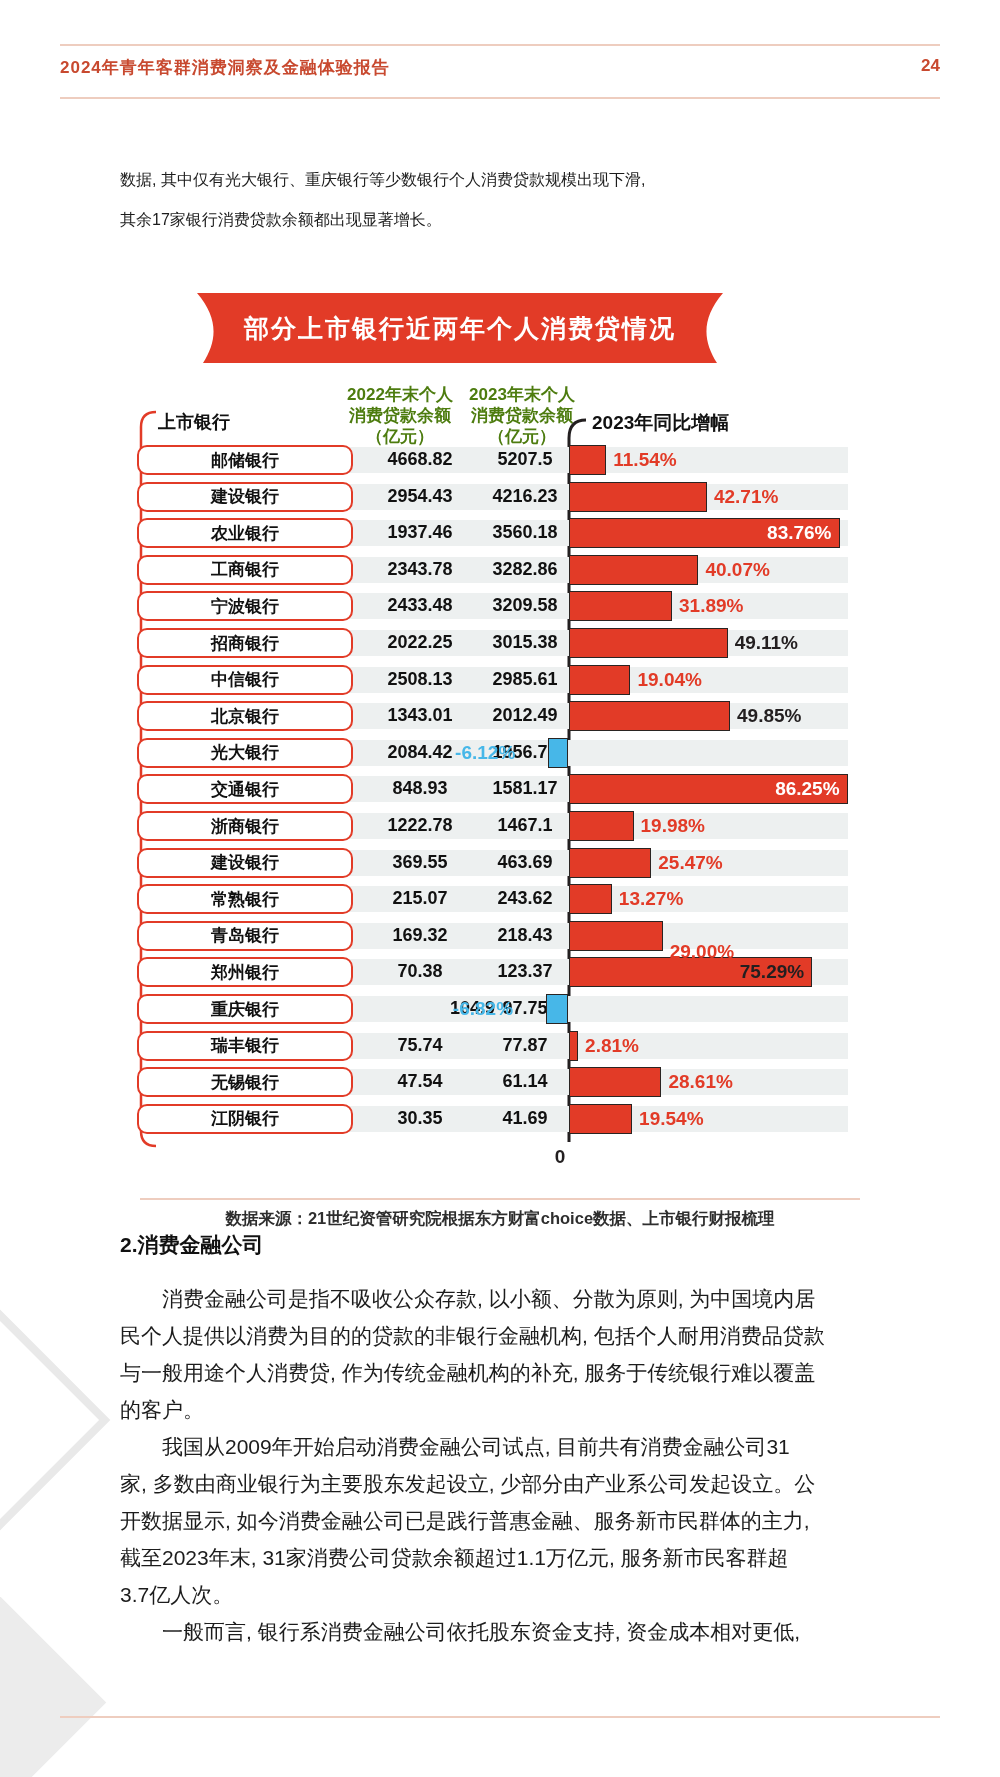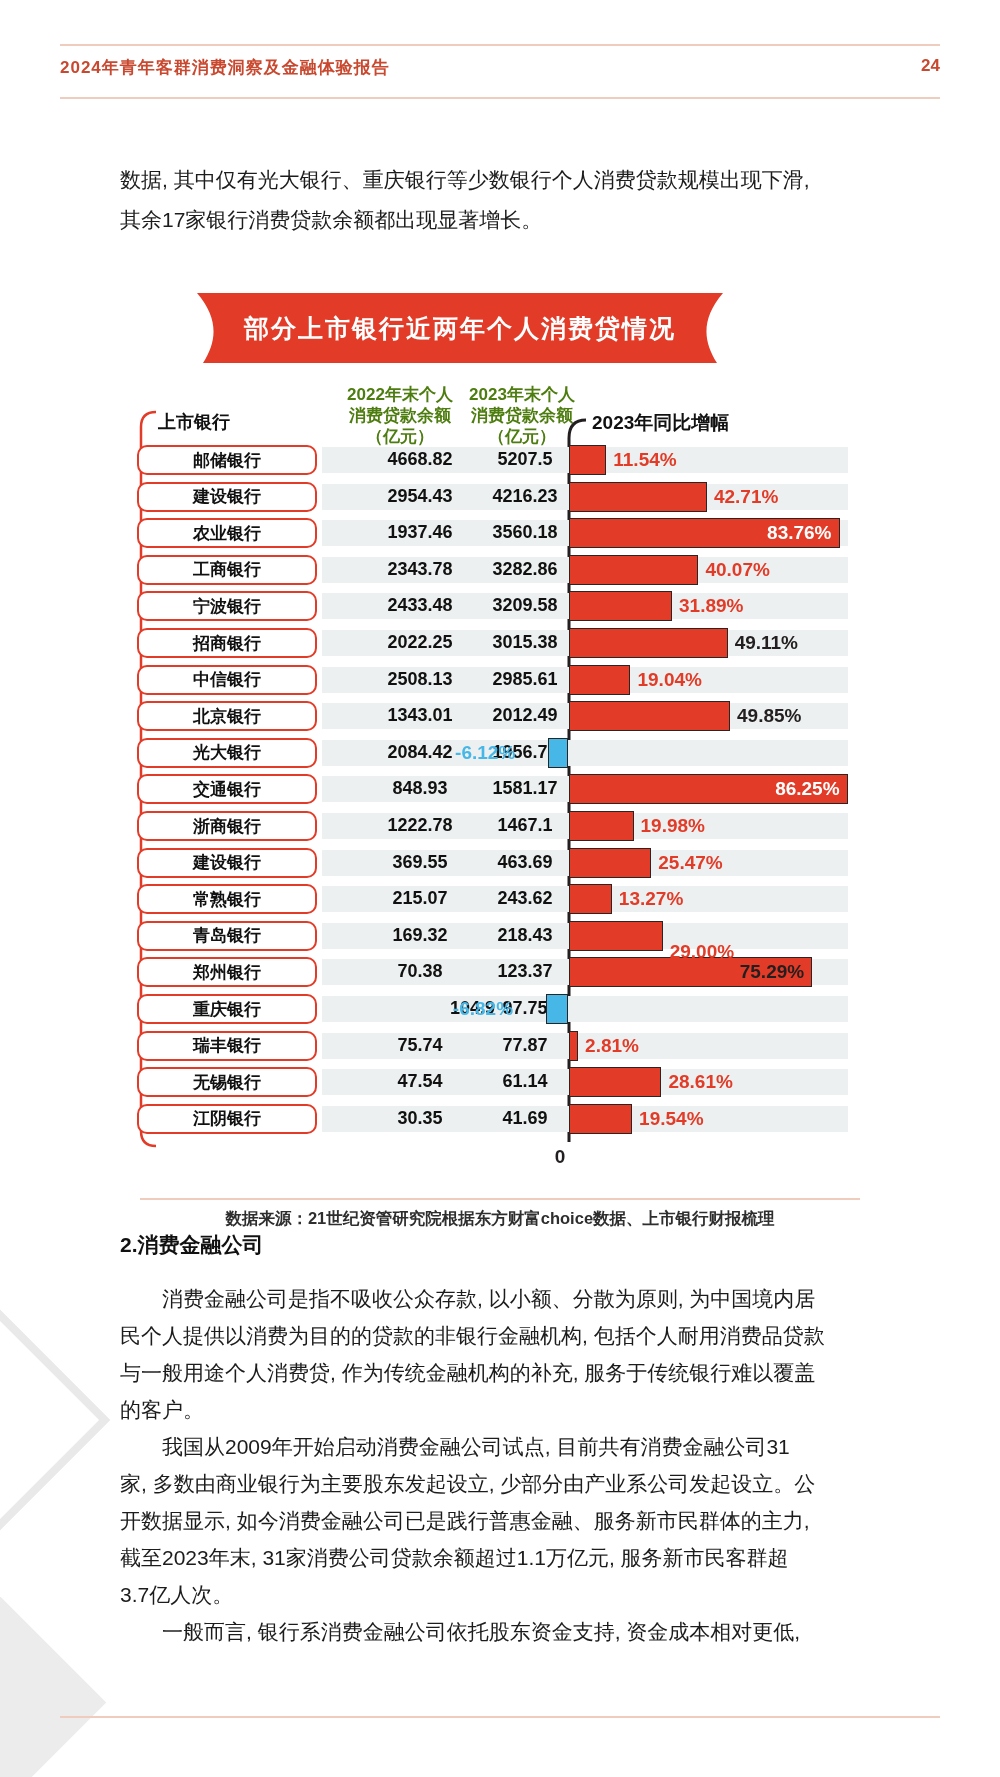--- a/index.html
+++ b/index.html
@@ -6,31 +6,31 @@
     --red:#e23b27; --blue:#47b7e8; --stripe:#edf0f0; --rule:#eecdbf;
     --title-red:#c8492f; --ink:#231f20;
   }
   html,body{margin:0;padding:0;background:#fff;}
   .page{position:relative;width:1000px;height:1777px;background:#ffffff;overflow:hidden;
         font-family:"Liberation Sans","DejaVu Sans",sans-serif;color:var(--ink);}
   .abs{position:absolute;}
   .rule{position:absolute;height:2px;background:var(--rule);}
   .hdr-title{position:absolute;left:60px;top:56px;font-size:17px;font-weight:bold;color:var(--title-red);letter-spacing:1px;}
   .hdr-page{position:absolute;left:880px;top:56px;width:60px;text-align:right;font-size:17px;font-weight:bold;color:var(--title-red);}
-  .body-line{font-size:21px;line-height:40px;color:#1c1c1c;white-space:nowrap;}
+  .body-line{font-size:16px;line-height:40px;color:#1c1c1c;white-space:nowrap;}
   .p-line{font-size:21px;line-height:37px;color:#1c1c1c;white-space:nowrap;}
   .indent{padding-left:42px;}
   .banner-wrap{position:absolute;left:195px;top:293px;width:530px;height:70px;}
   .banner-text{position:absolute;left:0;top:0;width:100%;height:100%;display:flex;align-items:center;justify-content:center;
                color:#fff;font-size:25px;font-weight:bold;letter-spacing:2px;}
   .colhead{position:absolute;text-align:center;font-size:17px;font-weight:bold;line-height:21px;color:#4d7c0f;}
   .bank-head{position:absolute;left:158px;top:410px;font-size:18px;font-weight:bold;color:#111;}
   .growth-head{position:absolute;left:592px;top:410px;font-size:19px;font-weight:bold;color:#111;}
   .stripe{position:absolute;left:322px;width:526px;height:26px;background:var(--stripe);z-index:0;}
-  .bankbox{position:absolute;left:137px;width:180px;height:30px;background:#fff;border:2.5px solid var(--red);
+  .bankbox{position:absolute;left:137px;width:216px;height:30px;background:#fff;border:2.5px solid var(--red);
            border-radius:10px;box-sizing:border-box;z-index:2;display:flex;align-items:center;justify-content:center;
            font-size:17px;font-weight:bold;color:#111;}
   .val{position:absolute;width:150px;text-align:center;font-size:18px;font-weight:bold;color:#111;z-index:1;}
   .bar{position:absolute;height:30px;box-sizing:border-box;border:1.5px solid #2a2422;z-index:2;}
   .bar.pos{background:var(--red);}
   .bar.neg{background:var(--blue);}
   .pct{position:absolute;height:24px;line-height:24px;font-size:19px;font-weight:bold;z-index:3;white-space:nowrap;}
   .pct.red-out{color:var(--red);}
   .pct.black-out{color:var(--ink);}
   .pct.white-in{color:#ffffff;text-align:right;}

